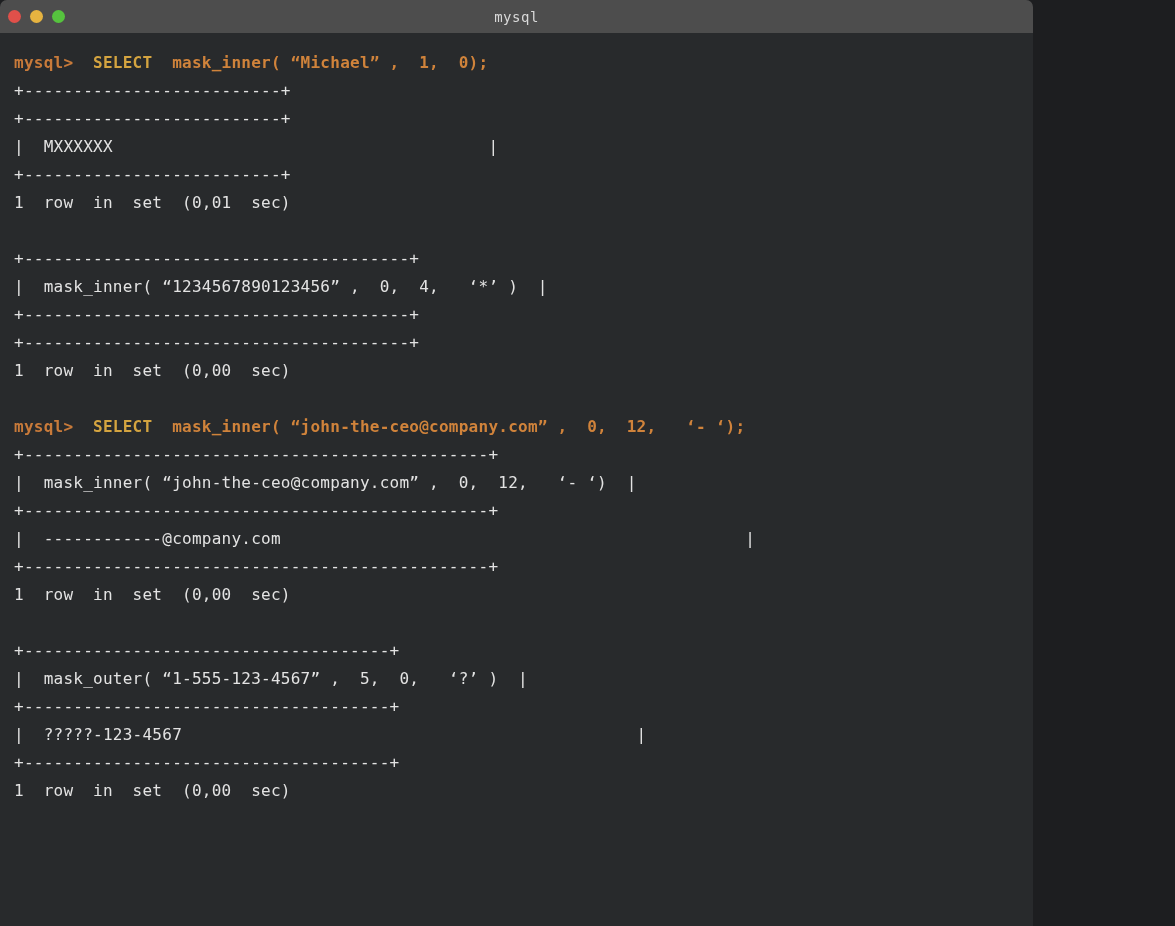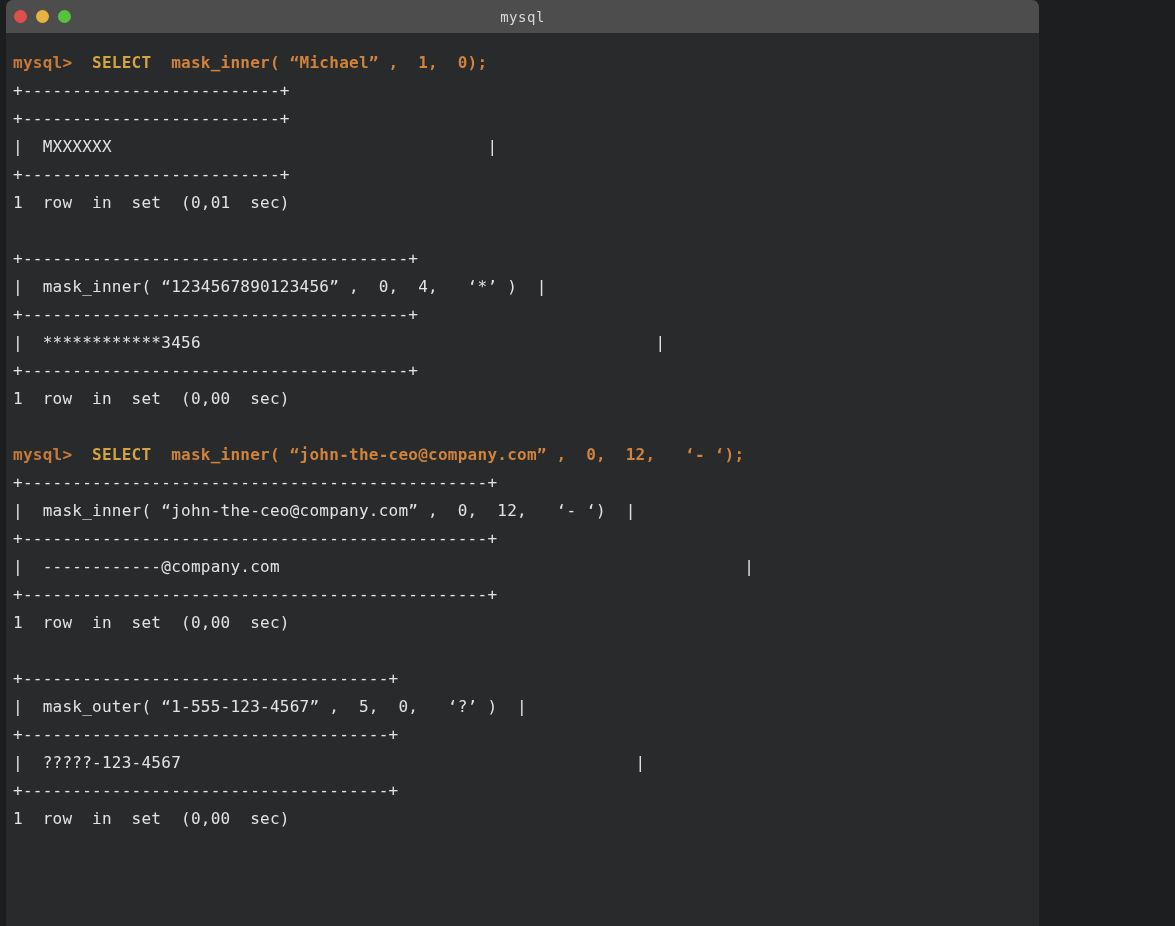--- a/index.html
+++ b/index.html
@@ -4,21 +4,20 @@
 <style>
   html, body { margin: 0; padding: 0; background: #1d1e20; }
   .window {
     width: 1033px;
     height: 926px;
     background: var(--body, #282a2c);
     border-radius: 7px 7px 0 0;
     overflow: hidden;
     box-sizing: border-box;
     font-family: "DejaVu Sans Mono", monospace;
-    margin-left: 6px;
   }
   .titlebar {
     height: 33px;
     background: var(--titlebar, #4d4d4d);
     position: relative;
     display: flex;
     align-items: center;
     justify-content: center;
   }
   .lights {
@@ -40,21 +39,21 @@
   }
   .light.red    { background: var(--red, #e0504a); }
   .light.yellow { background: var(--yellow, #e6b340); }
   .light.green  { background: var(--green, #56c33e); }
   .title {
     color: #d9d9d9;
     font-size: 14px;
     letter-spacing: 0.5px;
   }
   .content {
-    padding: 16px 0 0 7px;
+    padding: 16px 0 0 14px;
   }
   .block { margin-bottom: 28px; }
   .line {
     white-space: pre;
     font-size: 16px;
     line-height: 28px;
     letter-spacing: 0.25px;
     color: var(--text, #e3e3e3);
   }
   .prompt { color: var(--prompt, #c87a3a); font-weight: bold; }
@@ -83,21 +82,20 @@
       <div class="line">+--------------------------+</div>
       <div class="line">|  MXXXXXX                                      |</div>
       <div class="line">+--------------------------+</div>
       <div class="line">1  row  in  set  (0,01  sec)</div>
     </div>
 
     <div class="block">
       <div class="line">+---------------------------------------+</div>
       <div class="line">|  mask_inner( “1234567890123456” ,  0,  4,   ‘*’ )  |</div>
       <div class="line">+---------------------------------------+</div>
-      <div class="line">|  ************3456                                              |</div>
       <div class="line">+---------------------------------------+</div>
       <div class="line">1  row  in  set  (0,00  sec)</div>
     </div>
 
     <div class="block">
       <div class="line"><span class="prompt">mysql&gt;  </span><span class="kw">SELECT  </span><span class="q">mask_inner( “john-the-ceo@company.com” ,  0,  12,   ‘- ‘);</span></div>
       <div class="line">+-----------------------------------------------+</div>
       <div class="line">|  mask_inner( “john-the-ceo@company.com” ,  0,  12,   ‘- ‘)  |</div>
       <div class="line">+-----------------------------------------------+</div>
       <div class="line">|  ------------@company.com                                               |</div>

